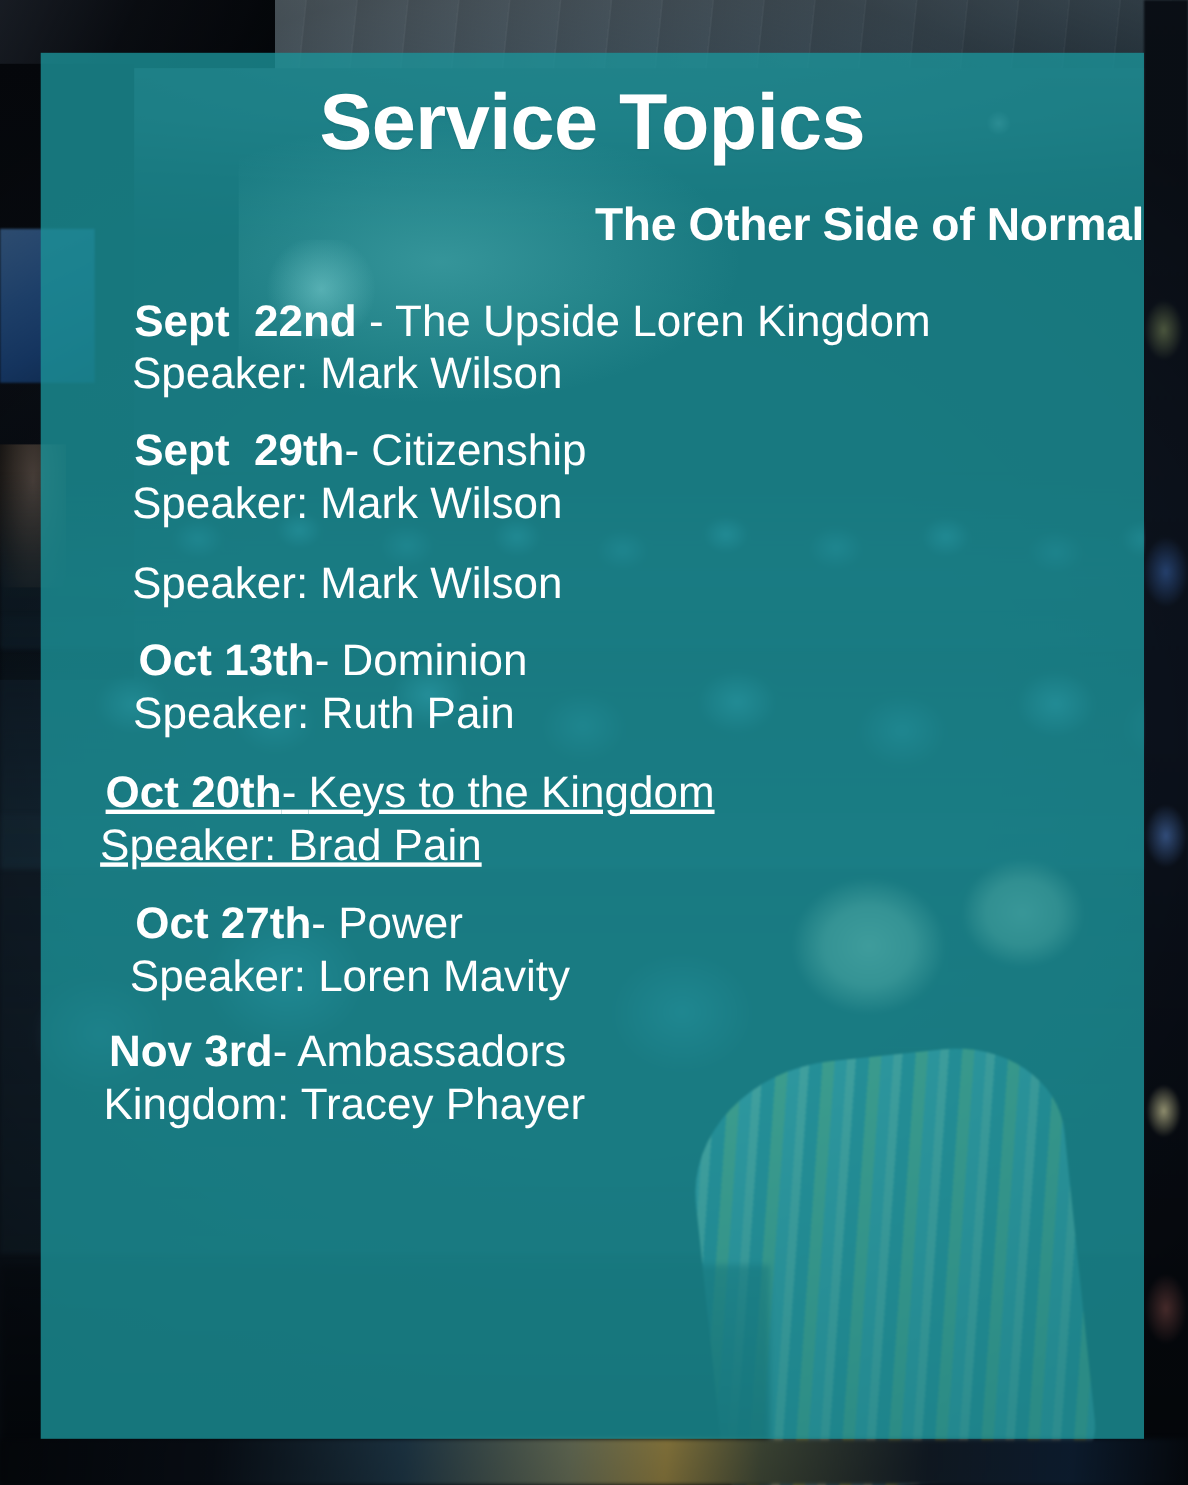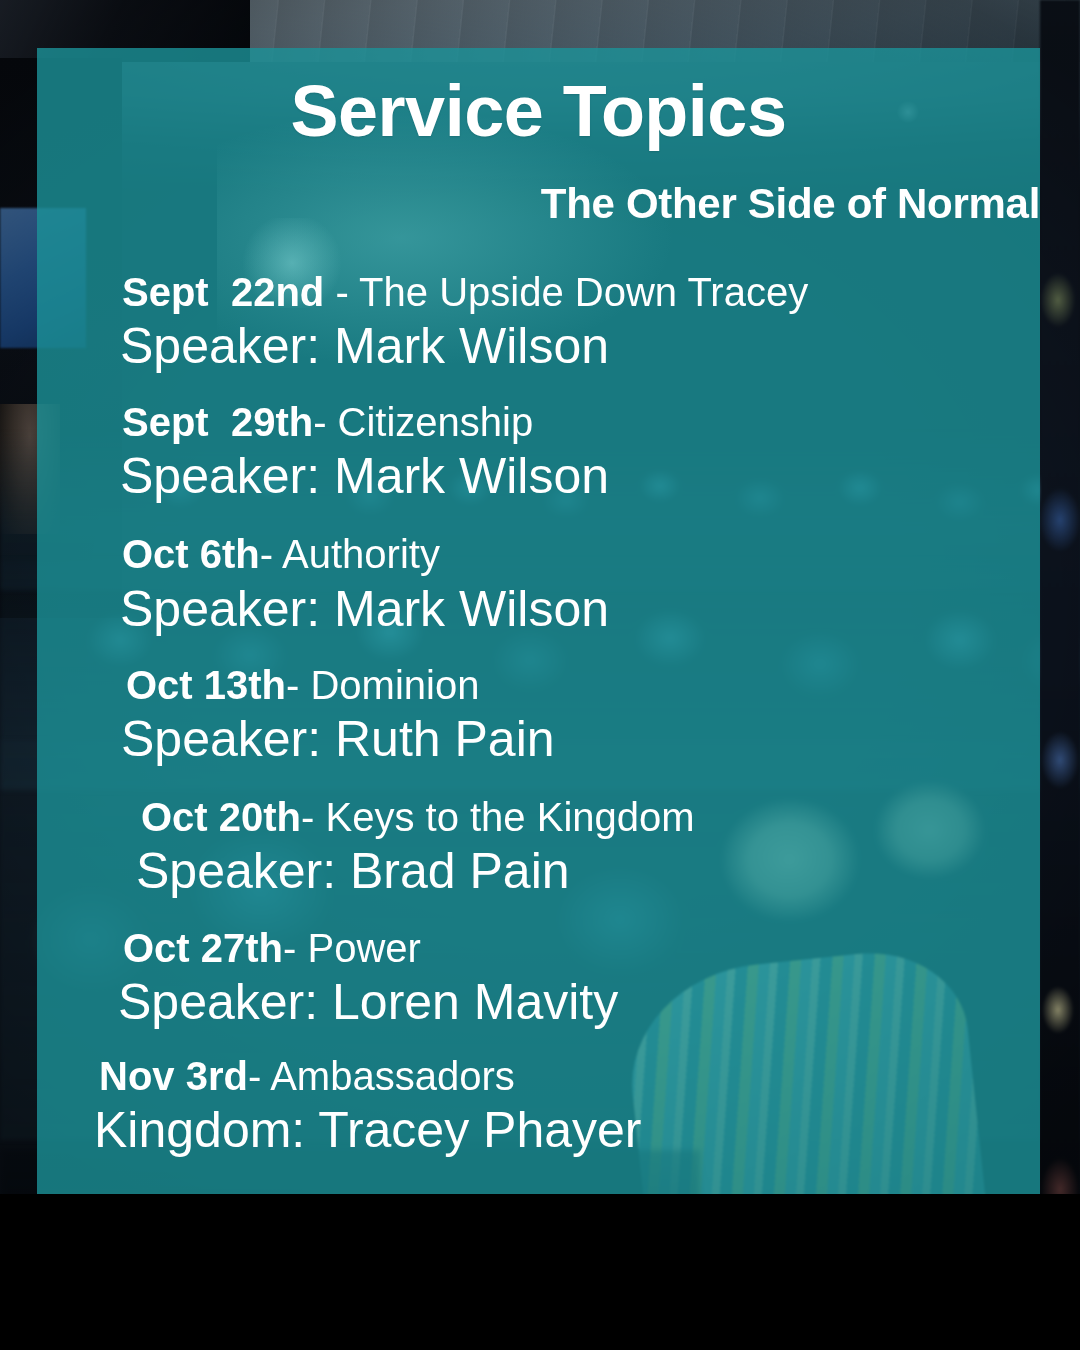--- a/index.html
+++ b/index.html
@@ -3,21 +3,21 @@
 <meta charset="utf-8">
 <style>
   html, body {
     margin: 0;
     padding: 0;
     background: #000;
   }
   #poster {
     position: relative;
     width: 1080px;
-    height: 1194px;
+    height: 1350px;
     overflow: hidden;
     font-family: "Liberation Sans", sans-serif;
     background: #0a0f18;
   }
 
   
   .photo {
     position: absolute;
     inset: 0;
     overflow: hidden;
@@ -213,31 +213,31 @@
     line-height: 1.18;
     white-space: pre;
   }
   .entry-date {
     font-weight: 700;
   }
   .entry-topic {
     font-weight: 400;
   }
   .entry-speaker {
-    font-size: 50px;
+    font-size: 40px;
     font-weight: 400;
     line-height: 1.22;
     margin-left: -2px;
   }
   
   .entry.i0 { margin-bottom: 22px; }
   .entry.i1 { margin-bottom: 24px; }
   .entry.i2 { margin-bottom: 22px; }
   .entry.i3 { padding-left: 89px; margin-bottom: 24px; }
-  .entry.i4 { padding-left: 104px; margin-bottom: 23px; }
+  .entry.i4 { padding-left: 59px; margin-bottom: 23px; text-decoration: underline; }
   .entry.i5 { padding-left: 86px; }
   .entry.i6 { padding-left: 62px; margin-bottom: 15px; }
   .entry.i3 .entry-speaker,
   .entry.i4 .entry-speaker,
   .entry.i5 .entry-speaker,
   .entry.i6 .entry-speaker { margin-left: -5px; }
 </style>
 </head>
 <body>
 
@@ -264,31 +264,30 @@
     <div class="overlay-glow2"></div>
 
     <div class="content">
       <h1 class="title">Service Topics</h1>
 
       <h2 class="subtitle">The Other Side of Normal</h2>
 
       <ul class="entries">
 
         <li class="entry i0">
-          <div class="entry-line"><span class="entry-date">Sept  22nd</span><span class="entry-topic"> - </span><span class="entry-topic">The Upside Down Tracey</span></div>
+          <div class="entry-line"><span class="entry-date">Sept  22nd</span><span class="entry-topic"> - </span><span class="entry-topic">The Upside Loren Kingdom</span></div>
           <div class="entry-speaker">Speaker: Mark Wilson</div>
         </li>
 
         <li class="entry i1">
           <div class="entry-line"><span class="entry-date">Sept  29th</span><span class="entry-topic">- </span><span class="entry-topic">Citizenship</span></div>
           <div class="entry-speaker">Speaker: Mark Wilson</div>
         </li>
 
         <li class="entry i2">
-          <div class="entry-line"><span class="entry-date">Oct 6th</span><span class="entry-topic">- </span><span class="entry-topic">Authority</span></div>
           <div class="entry-speaker">Speaker: Mark Wilson</div>
         </li>
 
         <li class="entry i3">
           <div class="entry-line"><span class="entry-date">Oct 13th</span><span class="entry-topic">- </span><span class="entry-topic">Dominion</span></div>
           <div class="entry-speaker">Speaker: Ruth Pain</div>
         </li>
 
         <li class="entry i4">
           <div class="entry-line"><span class="entry-date">Oct 20th</span><span class="entry-topic">- </span><span class="entry-topic">Keys to the Kingdom</span></div>

